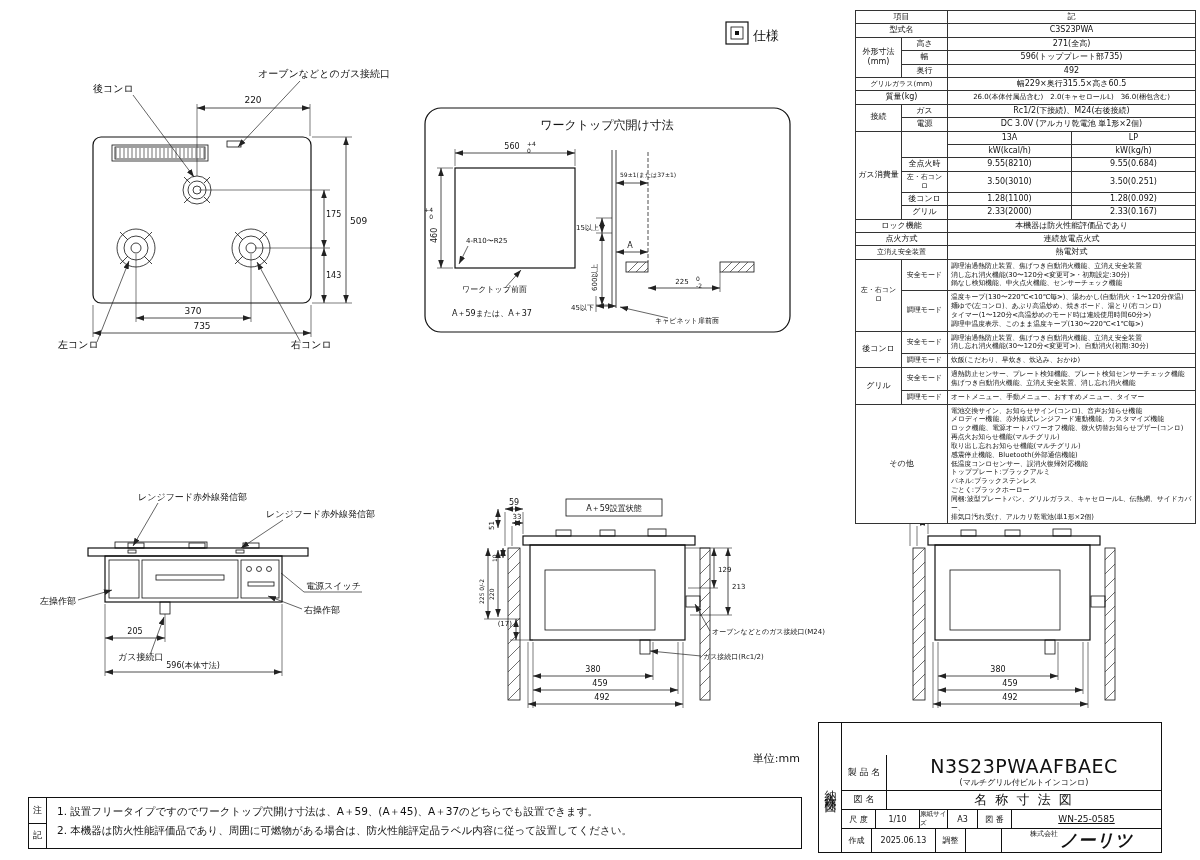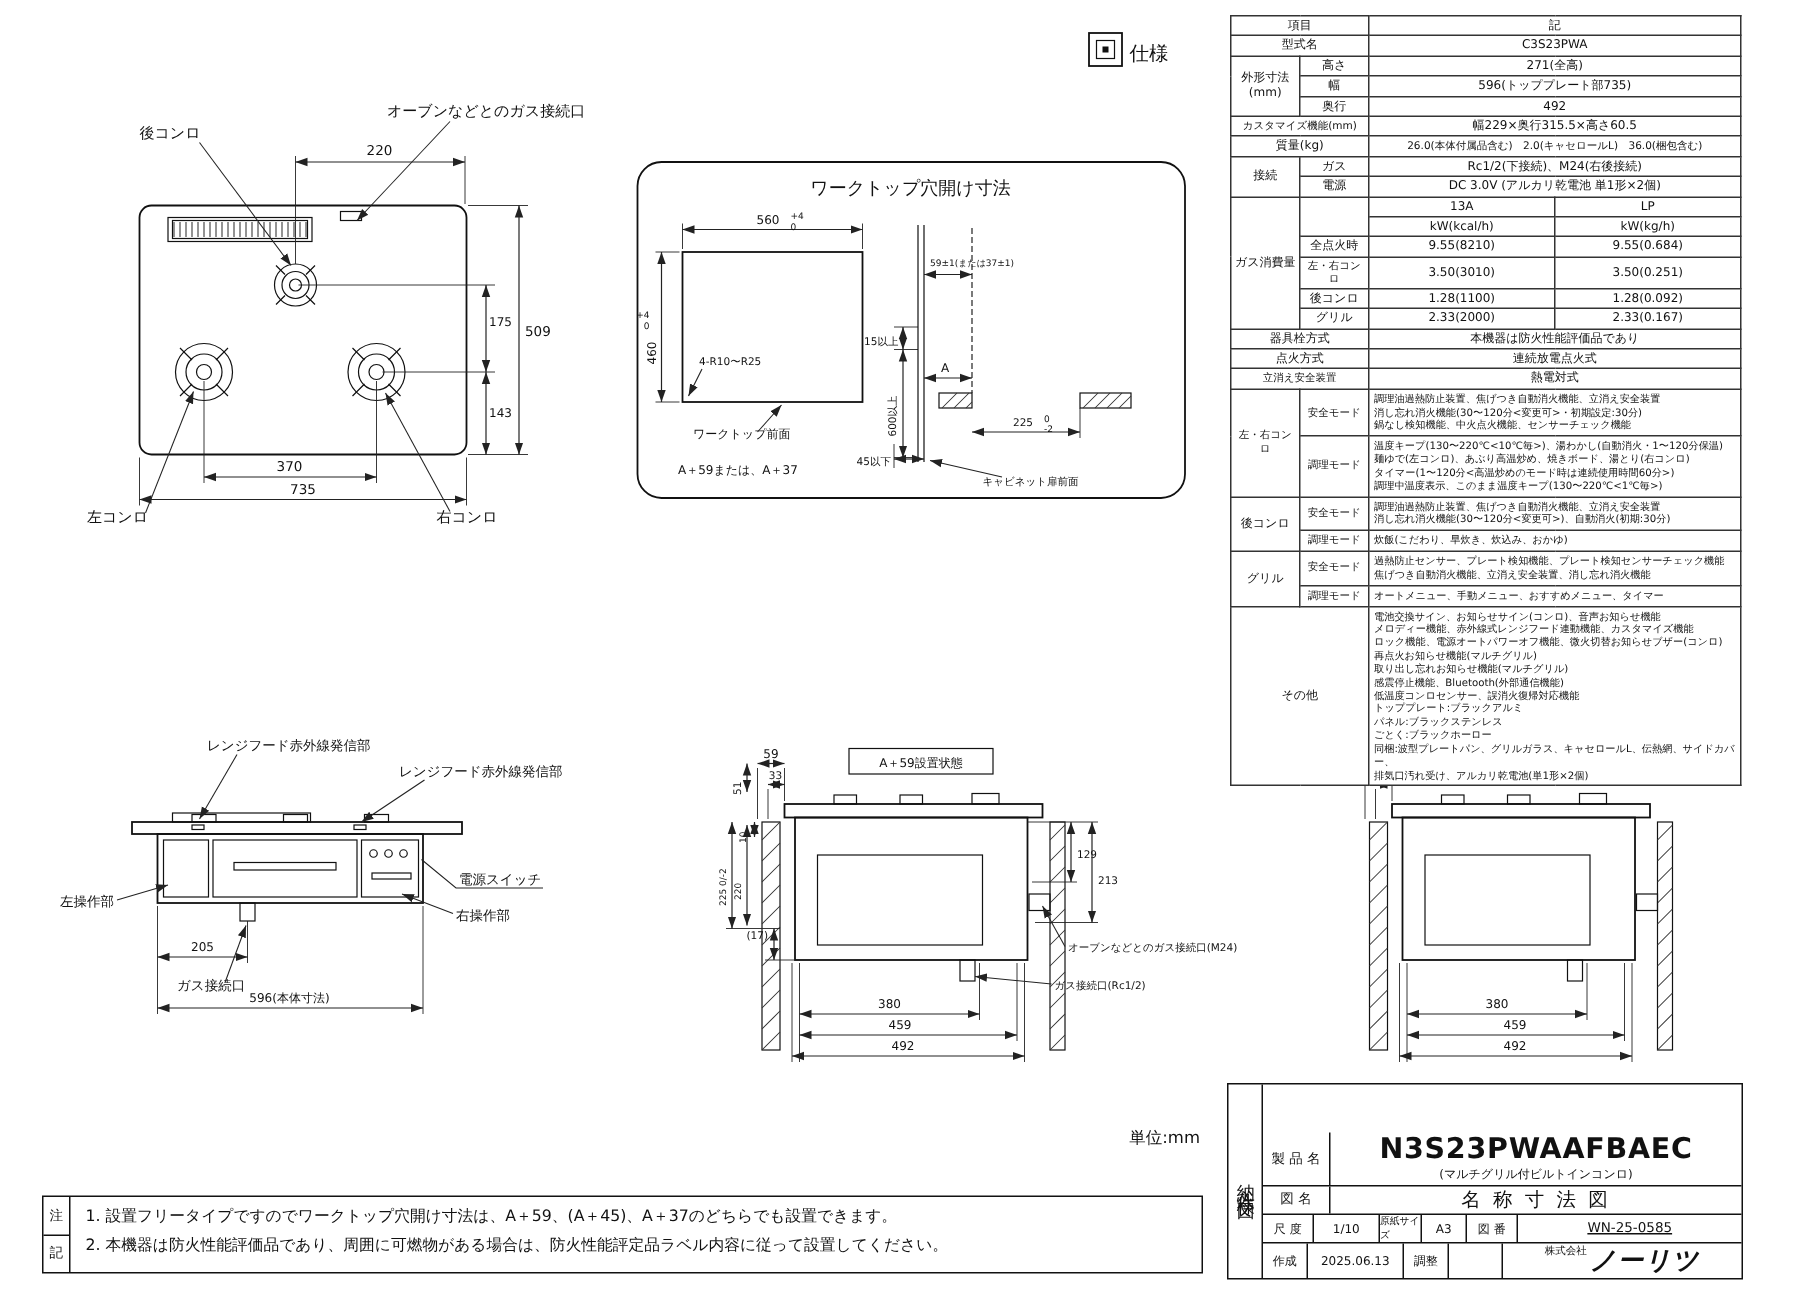--- a/index.html
+++ b/index.html
@@ -10,36 +10,36 @@
   .t6{font-size:6px}.t7{font-size:7px}.t8{font-size:8px}.t9{font-size:9px}
   .t10{font-size:10px}.t11{font-size:11px}.t12{font-size:12px}.t13{font-size:13px}
   .ln{fill:none;stroke:#111;stroke-width:1.2}
   .ln2{fill:none;stroke:#111;stroke-width:0.8}
   .dim{stroke:#222;stroke-width:0.8;fill:none}
   .ext{stroke:#222;stroke-width:0.6;fill:none}
   .ldr{stroke:#222;stroke-width:0.7;fill:none}
   .hatch{stroke:#333;stroke-width:0.7;fill:none}
   .dash{stroke:#222;stroke-width:0.8;stroke-dasharray:4 2;fill:none}
 
-  #spec-table{position:absolute;left:820px;top:10px;width:292px;background:#fff;z-index:2;}
+  #spec-table{position:absolute;left:855px;top:10px;width:292px;background:#fff;z-index:2;}
   #spec-table table{border-collapse:collapse;width:100%;border:1.5px solid #111;table-layout:fixed;}
   #spec-table td{border:1px solid #333;font-size:8px;padding:1px 2px;text-align:center;line-height:1.3;overflow:hidden;}
   #spec-table td.sm{font-size:7px;}
   #spec-table td.long{text-align:left;font-size:6.8px;white-space:pre-line;line-height:1.3;padding:2px 3px;}
 
   #title-block{position:absolute;left:818px;top:722px;width:344px;height:131px;border:1.6px solid #111;
                display:flex;background:#fff;z-index:2;box-sizing:border-box;}
   .tb-v{width:22px;border-right:1px solid #111;display:flex;align-items:center;justify-content:center;
         writing-mode:vertical-rl;text-orientation:upright;font-size:12px;letter-spacing:3px;}
   .tb-main{flex:1;display:flex;flex-direction:column;margin-top:32px;}
   .tb-row{display:flex;border-bottom:1px solid #111;box-sizing:border-box;}
   .tb-row:last-child{border-bottom:none;flex:1;}
   .tb-lab{width:44px;border-right:1px solid #111;display:flex;align-items:center;justify-content:center;font-size:9px;}
   .tb-val{flex:1;display:flex;flex-direction:column;align-items:center;justify-content:center;}
-  .tb-product{font-size:19px;font-weight:bold;letter-spacing:.5px;line-height:1.05;}
+  .tb-product{font-size:19px;font-weight:normal;letter-spacing:.5px;line-height:1.05;}
   .tb-product-sub{font-size:8px;}
   .tb-zuname{flex:1;display:flex;align-items:center;justify-content:center;font-size:13px;letter-spacing:2px;}
   .tb-c{border-right:1px solid #111;display:flex;align-items:center;justify-content:center;font-size:8px;box-sizing:border-box;}
   .tb-fill{flex:1;display:flex;align-items:center;justify-content:center;font-size:9px;text-decoration:underline;}
   .tb-logo{flex:1;display:flex;align-items:flex-start;justify-content:center;gap:2px;}
   .logo-prefix{font-size:7px;}
   .logo-name{font-size:17px;font-weight:bold;font-style:italic;letter-spacing:1px;}
 
   #notes{position:absolute;left:28px;top:797px;width:774px;height:52px;border:1.4px solid #111;
          display:flex;background:#fff;z-index:2;box-sizing:border-box;}
@@ -307,21 +307,21 @@
           </tr>
   <tr>
             <td>幅</td>
             <td colspan="2">596(トッププレート部735)</td>
           </tr>
   <tr>
             <td>奥行</td>
             <td colspan="2">492</td>
           </tr>
   <tr>
-            <td colspan="2" class="sm">カスタマイズ機能(mm)</td>
+            <td colspan="2" class="sm">グリルガラス(mm)</td>
             <td colspan="2">幅229×奥行315.5×高さ60.5</td>
           </tr>
   <tr>
             <td colspan="2">質量(kg)</td>
             <td colspan="2" class="sm">26.0(本体付属品含む)　2.0(キャセロールL)　36.0(梱包含む)</td>
           </tr>
   <tr>
             <td rowspan="2">接続</td>
             <td>ガス</td>
             <td colspan="2">Rc1/2(下接続)、M24(右後接続)</td>
@@ -354,21 +354,21 @@
             <td>後コンロ</td>
             <td>1.28(1100)</td>
             <td>1.28(0.092)</td>
           </tr>
   <tr>
             <td>グリル</td>
             <td>2.33(2000)</td>
             <td>2.33(0.167)</td>
           </tr>
   <tr>
-            <td colspan="2">器具栓方式</td>
+            <td colspan="2">ロック機能</td>
             <td colspan="2">本機器は防火性能評価品であり</td>
           </tr>
   <tr>
             <td colspan="2">点火方式</td>
             <td colspan="2">連続放電点火式</td>
           </tr>
   <tr>
             <td colspan="2" class="sm">立消え安全装置</td>
             <td colspan="2">熱電対式</td>
           </tr>

